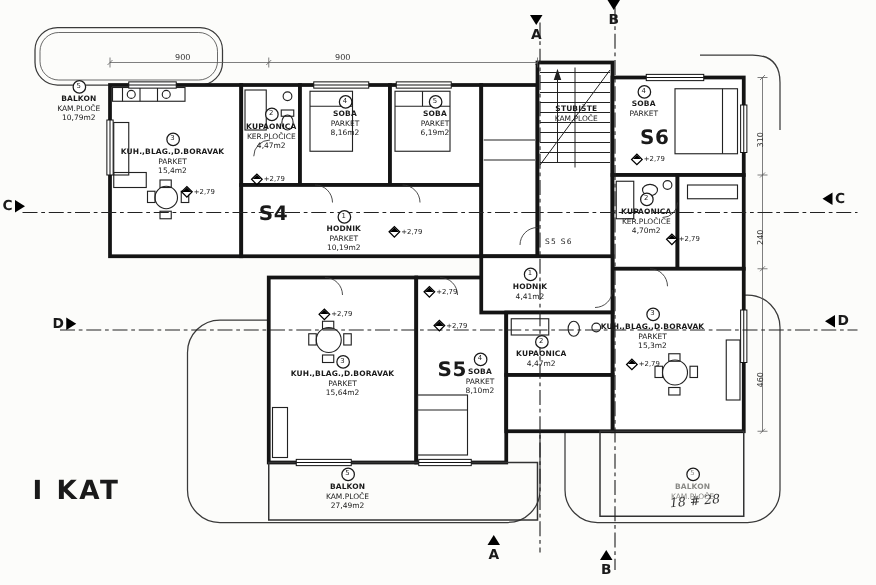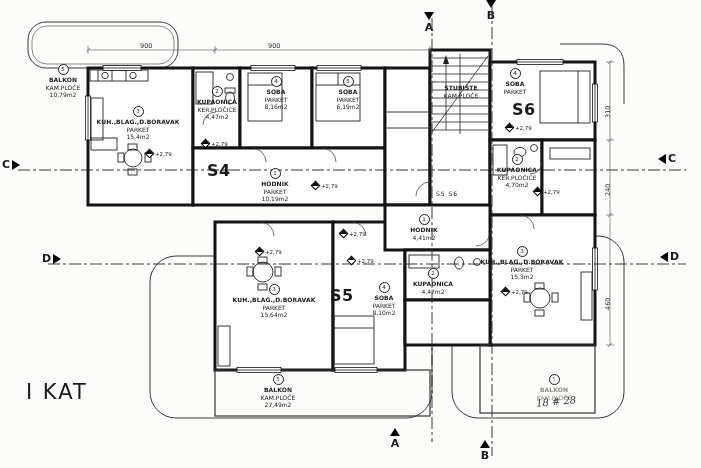--- a/index.html
+++ b/index.html
@@ -19,21 +19,21 @@
   .dim{position:absolute;font-size:6.5px;color:#333;z-index:3;}
   .dim.rot{transform:rotate(-90deg);transform-origin:left top;}
   .sec{position:absolute;display:flex;align-items:center;gap:2px;font-weight:bold;
        font-size:11px;z-index:5;}
   .sec.col{flex-direction:column;gap:1px;}
   .tri{width:0;height:0;display:block;}
   .tri.down{border-left:5px solid transparent;border-right:5px solid transparent;border-top:8px solid #000;}
   .tri.up{border-left:5px solid transparent;border-right:5px solid transparent;border-bottom:8px solid #000;}
   .tri.right{border-top:5px solid transparent;border-bottom:5px solid transparent;border-left:8px solid #000;}
   .tri.left{border-top:5px solid transparent;border-bottom:5px solid transparent;border-right:8px solid #000;}
-  .title{position:absolute;font-weight:normal;font-size:21px;letter-spacing:2px;z-index:5;}
+  .title{position:absolute;font-weight:bold;font-size:21px;letter-spacing:2px;z-index:5;}
   .hand{position:absolute;font-family:"DejaVu Serif",serif;font-style:italic;font-size:10px;
        transform:rotate(-5deg);color:#333;z-index:4;}
   .note{position:absolute;font-size:6px;z-index:3;letter-spacing:1px;}
 </style>
 </head>
 <body>
 
 <div class="page">
 
   <svg width="701" height="468" viewBox="0 0 701 468">
@@ -191,21 +191,21 @@
 
     <g stroke="#222" stroke-width="0.9" stroke-dasharray="12 3 3 3" fill="none">
       <line x1="432" y1="18" x2="432" y2="442"></line>
       <line x1="492" y1="6" x2="492" y2="456"></line>
       <line x1="18" y1="170" x2="686" y2="170"></line>
       <line x1="48" y1="264" x2="686" y2="264"></line>
     </g>
   </svg>
 
   <div class="unit" style="left:207px;top:161px">S4</div>
-  <div class="unit" style="left:330px;top:286px">S5</div>
+  <div class="unit" style="left:350px;top:286px">S5</div>
   <div class="unit" style="left:512px;top:100px">S6</div>
 
   <div class="lbl" style="left:30px;top:64px;width:66px">
     <span class="circ">5</span>
     <span class="nm">BALKON</span>
     <span>KAM.PLOČE</span>
     <span>10,79m2</span>
   </div>
 
   <div class="lbl" style="left:90px;top:106px;width:96px">

